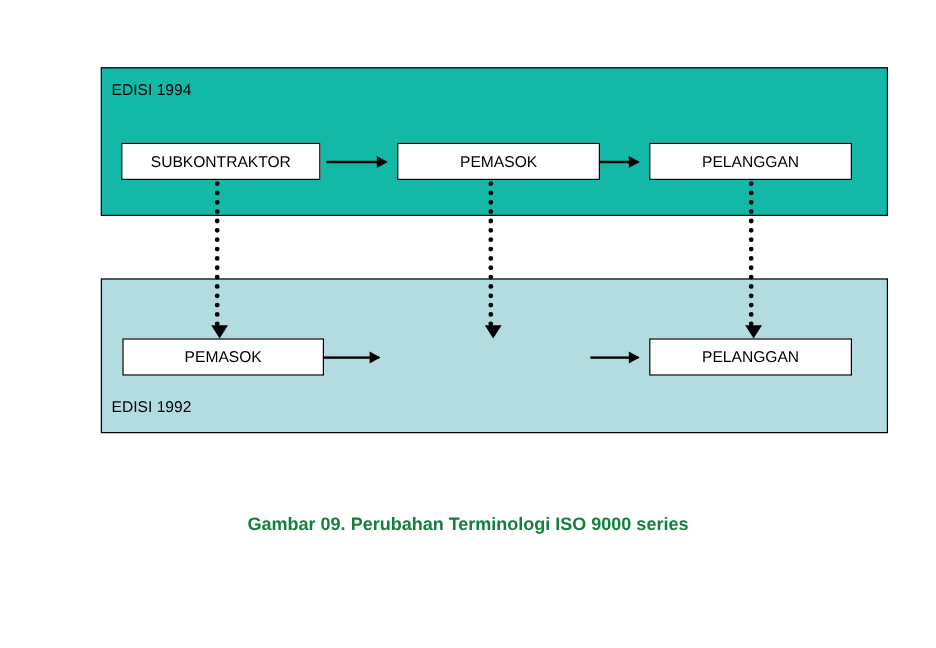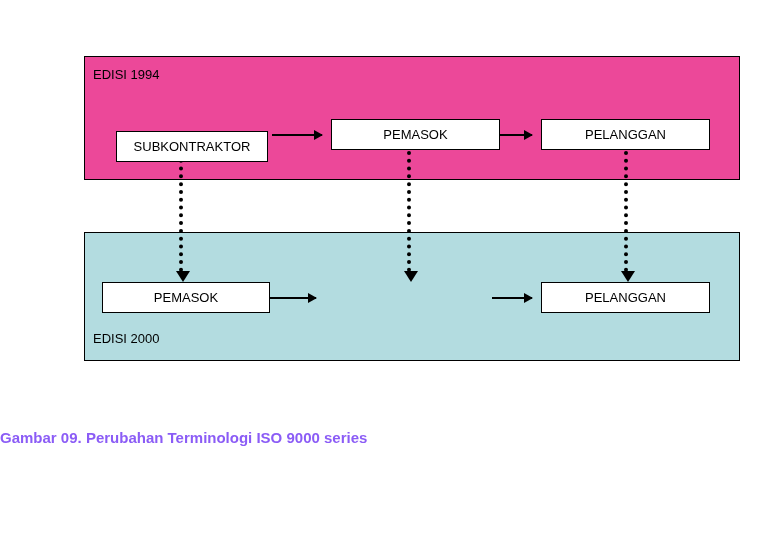--- a/index.html
+++ b/index.html
@@ -45,21 +45,21 @@
     background: #ffffff;
     border: 1px solid #000000;
     display: flex;
     align-items: center;
     justify-content: center;
     font-size: 13px;
     color: #000000;
     white-space: nowrap;
     z-index: 3;
   }
-  #node-subkontraktor { left: 101px; top: 131px; width: 152px; height: 31px; margin-left: 15px; }
+  #node-subkontraktor { left: 101px; top: 119px; width: 166px; height: 31px; }
   #node-pemasok-top   { left: 331px; top: 119px; width: 169px; height: 31px; }
   #node-pelanggan-top { left: 541px; top: 119px; width: 169px; height: 31px; }
   #node-pemasok-bot   { left: 102px; top: 282px; width: 168px; height: 31px; }
   #node-organisasi    { left: 325px; top: 282px; width: 167px; height: 31px; }
   #node-pelanggan-bot { left: 541px; top: 282px; width: 169px; height: 31px; }
 
   
   .h-arrow {
     position: absolute;
     height: 2px;
@@ -103,43 +103,43 @@
   #dotted-1 { left: 179px; top: 151px; height: 121px; }
   #dotted-2 { left: 407px; top: 151px; height: 121px; }
   #dotted-3 { left: 624px; top: 151px; height: 121px; }
 
   
   #caption {
     position: absolute;
     left: 0;
     top: 429px;
     width: 780px;
-    text-align: left;
+    text-align: center;
     font-size: 15px;
     font-weight: bold;
-    color: #8b5cf6;
+    color: #15803d;
   }
 </style>
 </head>
 <body>
 
 <div id="stage">
 
-  <div class="panel" id="panel-1994" style="background: #ec4899;">
+  <div class="panel" id="panel-1994" style="background: #14b8a6;">
     <div class="panel-label" id="label-1994">EDISI 1994</div>
   </div>
 
   <div class="node" id="node-subkontraktor">SUBKONTRAKTOR</div>
 
   <div class="node" id="node-pemasok-top">PEMASOK</div>
 
   <div class="node" id="node-pelanggan-top">PELANGGAN</div>
 
   <div class="panel" id="panel-2000" style="background: #b3dce0;">
-    <div class="panel-label" id="label-2000">EDISI 2000</div>
+    <div class="panel-label" id="label-2000">EDISI 1992</div>
   </div>
 
   <div class="node" id="node-pemasok-bot">PEMASOK</div>
 
 
   <div class="node" id="node-pelanggan-bot">PELANGGAN</div>
 
   <div class="h-arrow" id="arrow-sub-to-pemasok"></div>
   <div class="h-arrow" id="arrow-pemasok-to-pelanggan"></div>
   <div class="h-arrow" id="arrow-pemasok-to-organisasi"></div>

